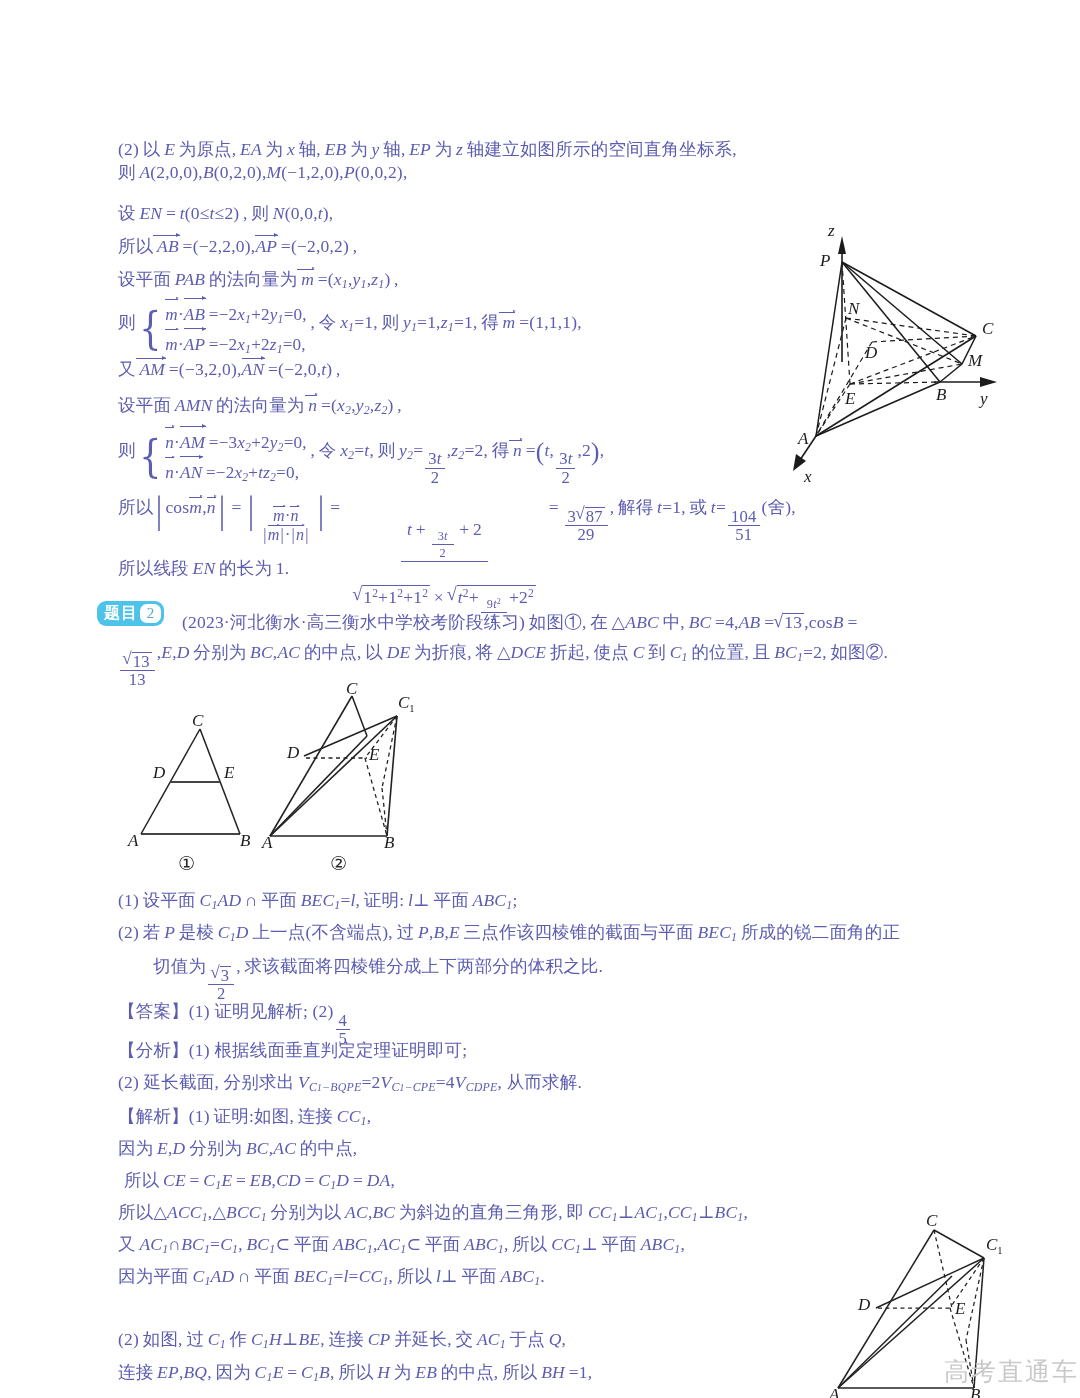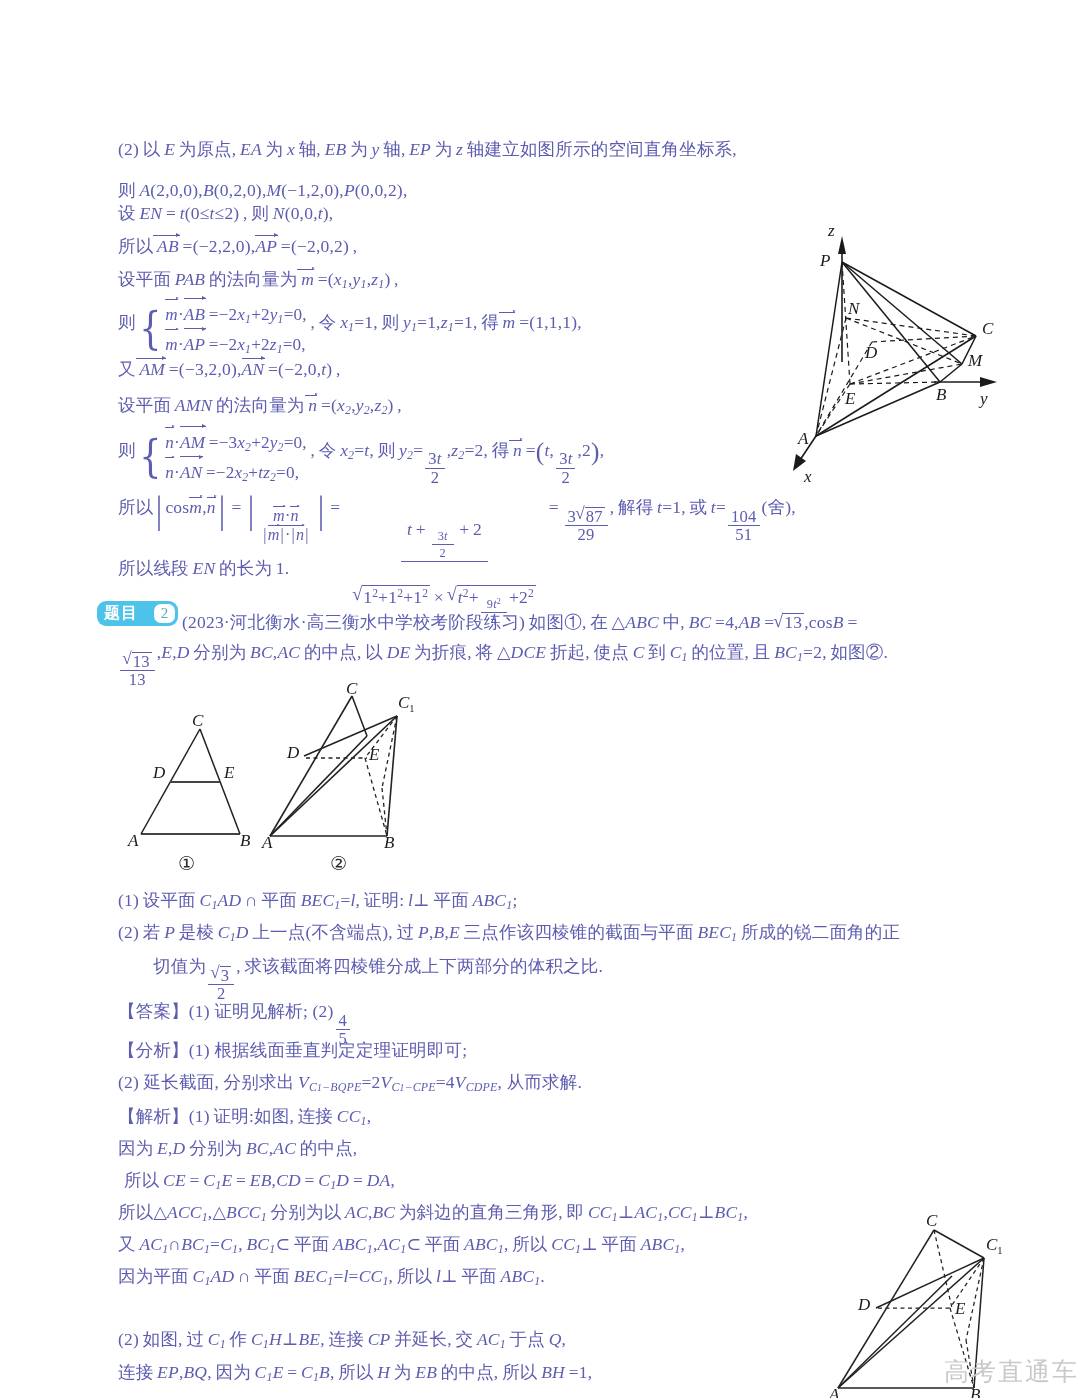--- a/index.html
+++ b/index.html
@@ -159,21 +159,21 @@
     border-radius: 9px;
     height: 25px;
     padding: 0 3px 0 7px;
     color: #ffffff;
   }
   .badge .bl {
     font-size: 16px;
     font-weight: bold;
     font-family: "Liberation Sans", sans-serif;
     letter-spacing: 1px;
-    padding-right: 16px;
+    padding-right: 2px;
   }
   .badge .bn {
     background: #ffffff;
     color: #5aa8c4;
     border-radius: 7px;
     min-width: 21px;
     height: 19px;
     display: inline-flex;
     align-items: center;
     justify-content: center;
@@ -209,21 +209,21 @@
 </style>
 </head>
 <body>
 
 <div class="page">
 
   <div class="ln" style="left:118px; top:141px;">
     (2) 以<span class="it"> E </span>为原点,<span class="it"> EA </span>为<span class="it"> x </span>轴,<span class="it"> EB </span>为<span class="it"> y </span>轴,<span class="it"> EP </span>为<span class="it"> z </span>轴建立如图所示的空间直角坐标系,
   </div>
 
-  <div class="ln" style="left:118px; top:182px;">
+  <div class="ln" style="left:118px; top:164px;">
     则<span class="it"> A</span>(2,0,0),<span class="it">B</span>(0,2,0),<span class="it">M</span>(−1,2,0),<span class="it">P</span>(0,0,2),
   </div>
 
   <div class="ln" style="left:118px; top:205px;">
     设<span class="it"> EN </span>=<span class="it"> t</span>(0≤<span class="it">t</span>≤2) , 则<span class="it"> N</span>(0,0,<span class="it">t</span>),
   </div>
 
   <div class="ln" style="left:118px; top:237px;">
     所以<span class="vec"> AB</span> =(−2,2,0),<span class="vec">AP</span> =(−2,0,2) ,
   </div>

